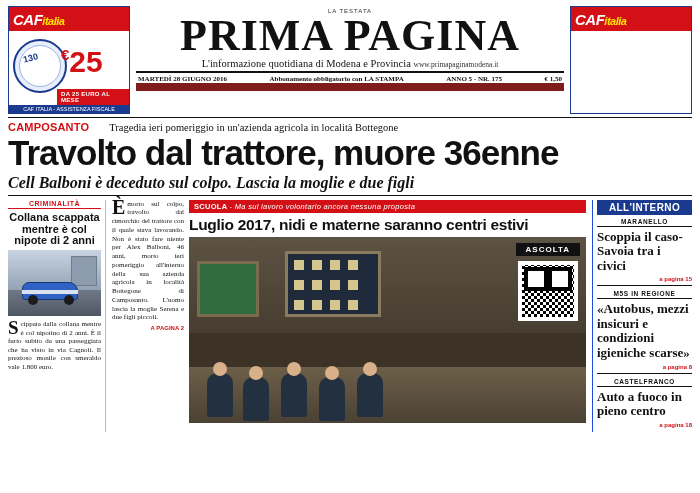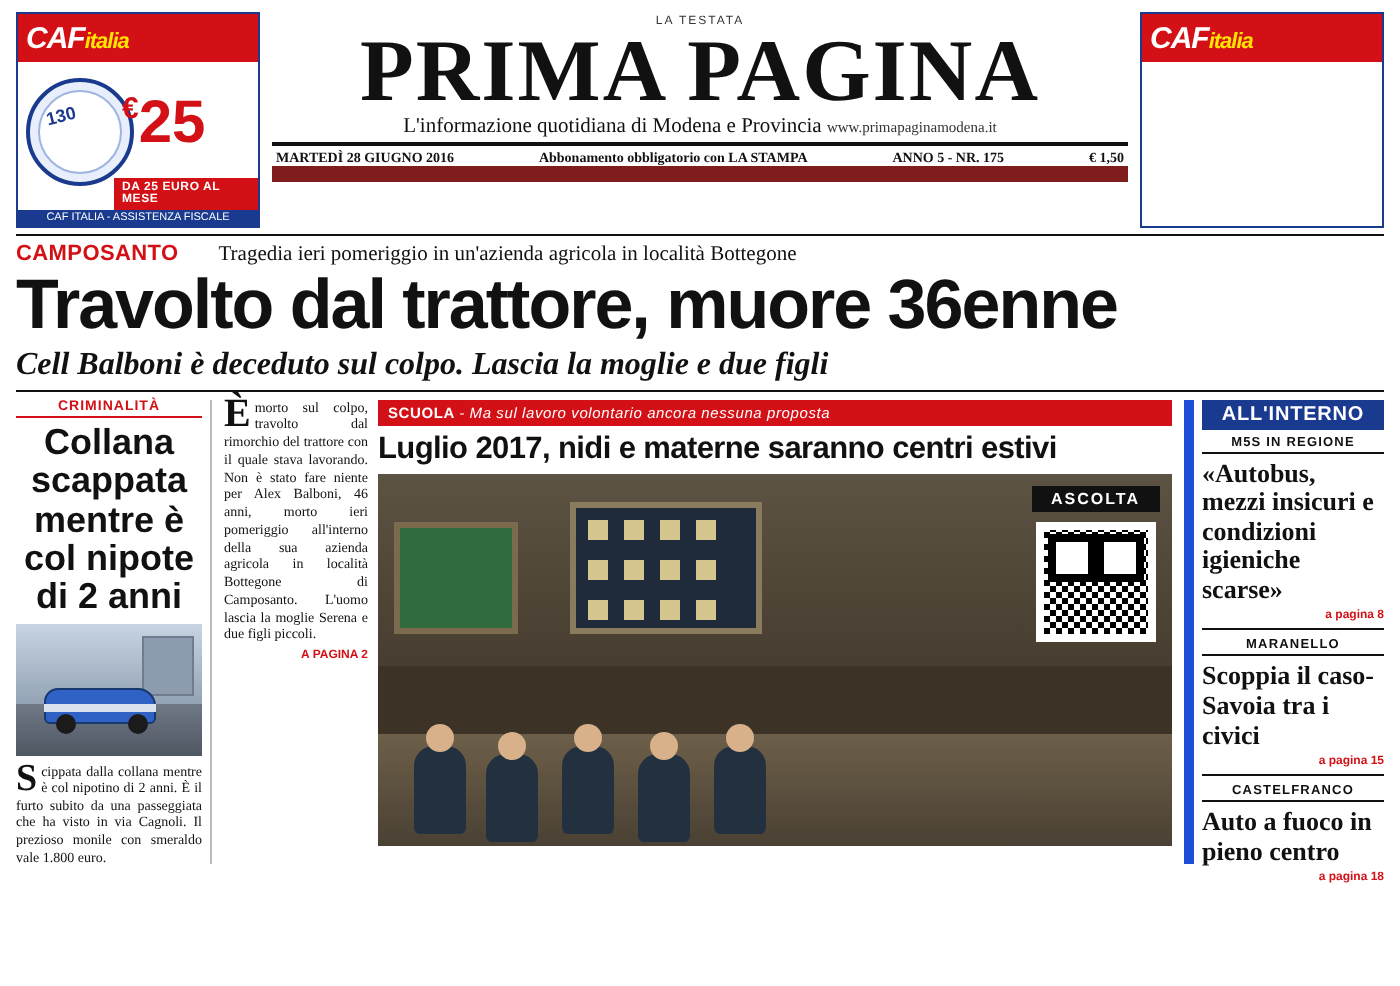--- a/index.html
+++ b/index.html
@@ -220,36 +220,36 @@
 
   
   .body-grid {
     display: flex;
     gap: 6px;
     margin-top: 4px;
     height: 232px;
   }
   .col-left { width: 98px; flex: 0 0 98px; border-right: 1px solid #bbb; padding-right: 4px; }
   .col-mid  { flex: 1 1 auto; display: flex; gap: 5px; }
-  .col-right{ width: 100px; flex: 0 0 100px; border-left: 5px solid #1d4ed8; padding-left: 4px; }
+  .col-right{ width: 100px; flex: 0 0 100px; border-left: 1px solid #1d4ed8; padding-left: 4px; }
 
   .label-red {
     color: #d31016;
     font-family: "Liberation Sans", sans-serif;
     font-weight: bold;
     font-size: 7px;
     letter-spacing: .5px;
     text-align: center;
     border-bottom: 1px solid #d31016;
     padding-bottom: 1px;
   }
   .left-head {
     font-family: "Liberation Sans", sans-serif;
     font-weight: bold;
-    font-size: 18px;
+    font-size: 11px;
     line-height: 1.08;
     text-align: center;
     margin: 3px 0 3px 0;
     color: #111;
   }
   .photo {
     width: 100%;
     background: #9aa6b4;
     position: relative;
     overflow: hidden;
@@ -550,29 +550,29 @@
           <div class="ascolta">ASCOLTA</div>
           <div class="qr"></div>
         </div>
       </div>
     </div>
 
     <div class="col-right">
       <div class="allinterno">ALL'INTERNO</div>
 
       <div>
+        <div class="rail-kicker">MARANELLO</div>
+        <div class="rail-head">Scoppia il caso-Savoia tra i civici</div>
+        <div class="rail-ref">a pagina 15</div>
+      </div>
+
+      <div>
         <div class="rail-kicker">M5S IN REGIONE</div>
         <div class="rail-head">«Autobus, mezzi insicuri e condizioni igieniche scarse»</div>
         <div class="rail-ref">a pagina 8</div>
-      </div>
-
-      <div>
-        <div class="rail-kicker">MARANELLO</div>
-        <div class="rail-head">Scoppia il caso-Savoia tra i civici</div>
-        <div class="rail-ref">a pagina 15</div>
       </div>
 
       <div>
         <div class="rail-kicker">CASTELFRANCO</div>
         <div class="rail-head">Auto a fuoco in pieno centro</div>
         <div class="rail-ref last">a pagina 18</div>
       </div>
     </div>
 
   </div>

